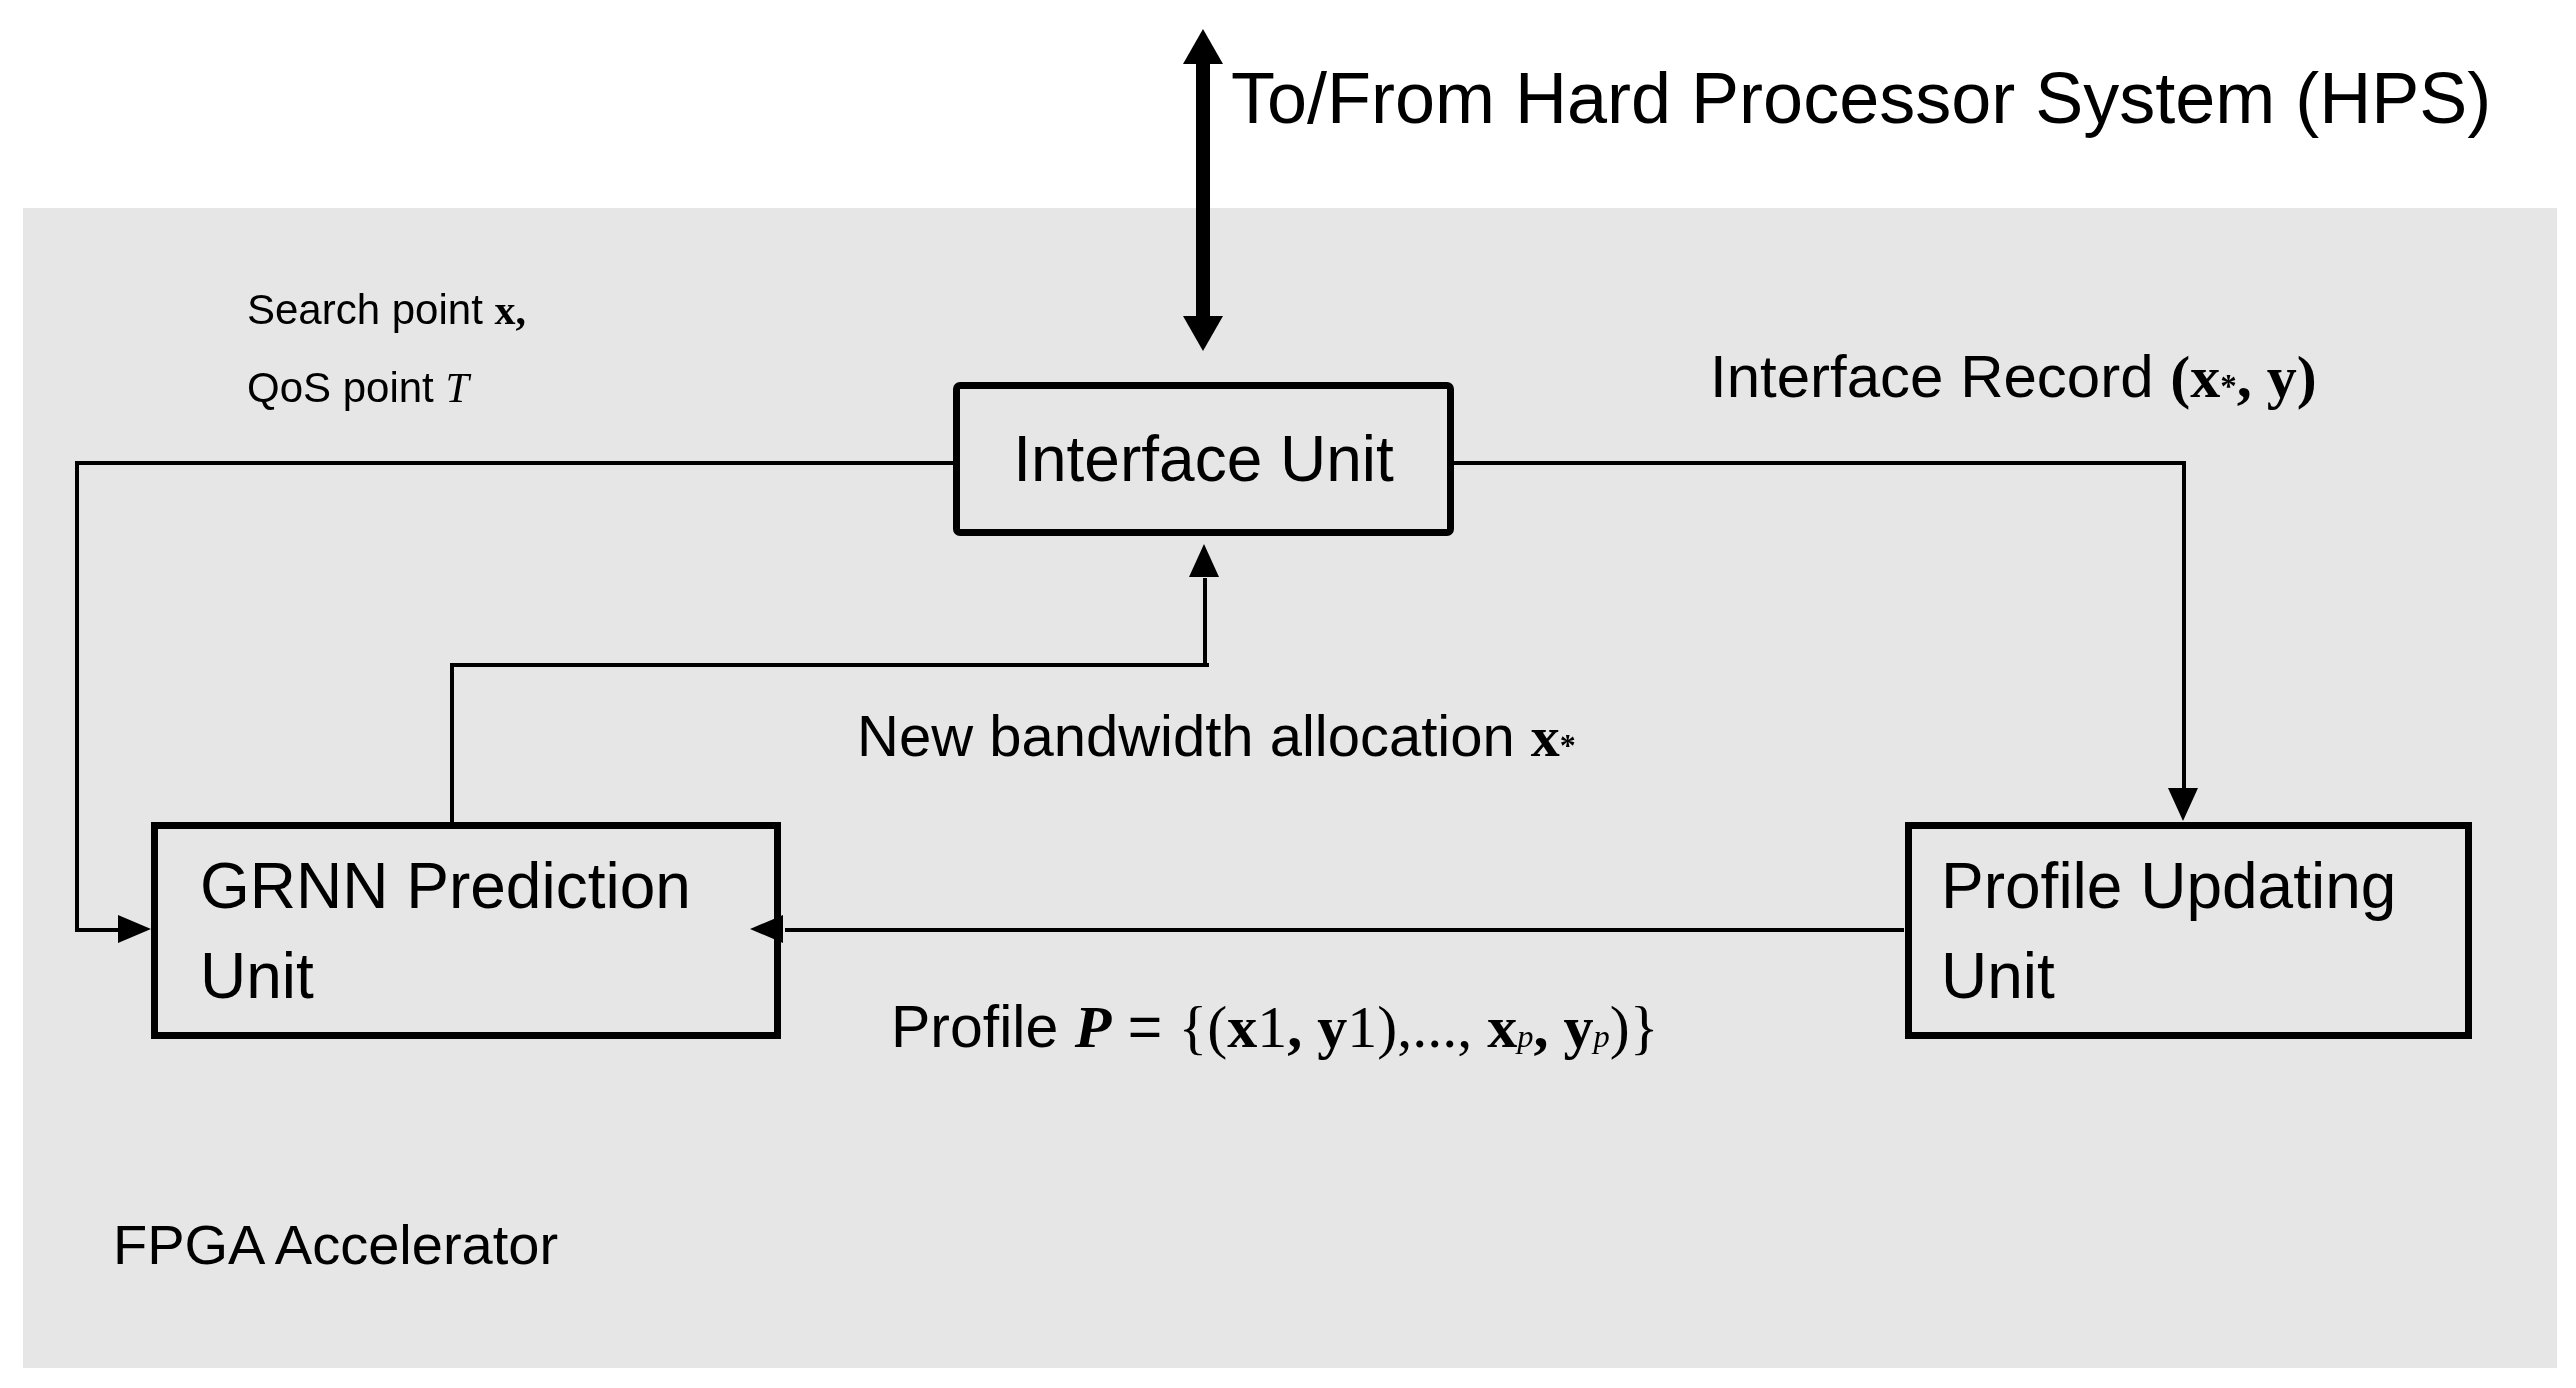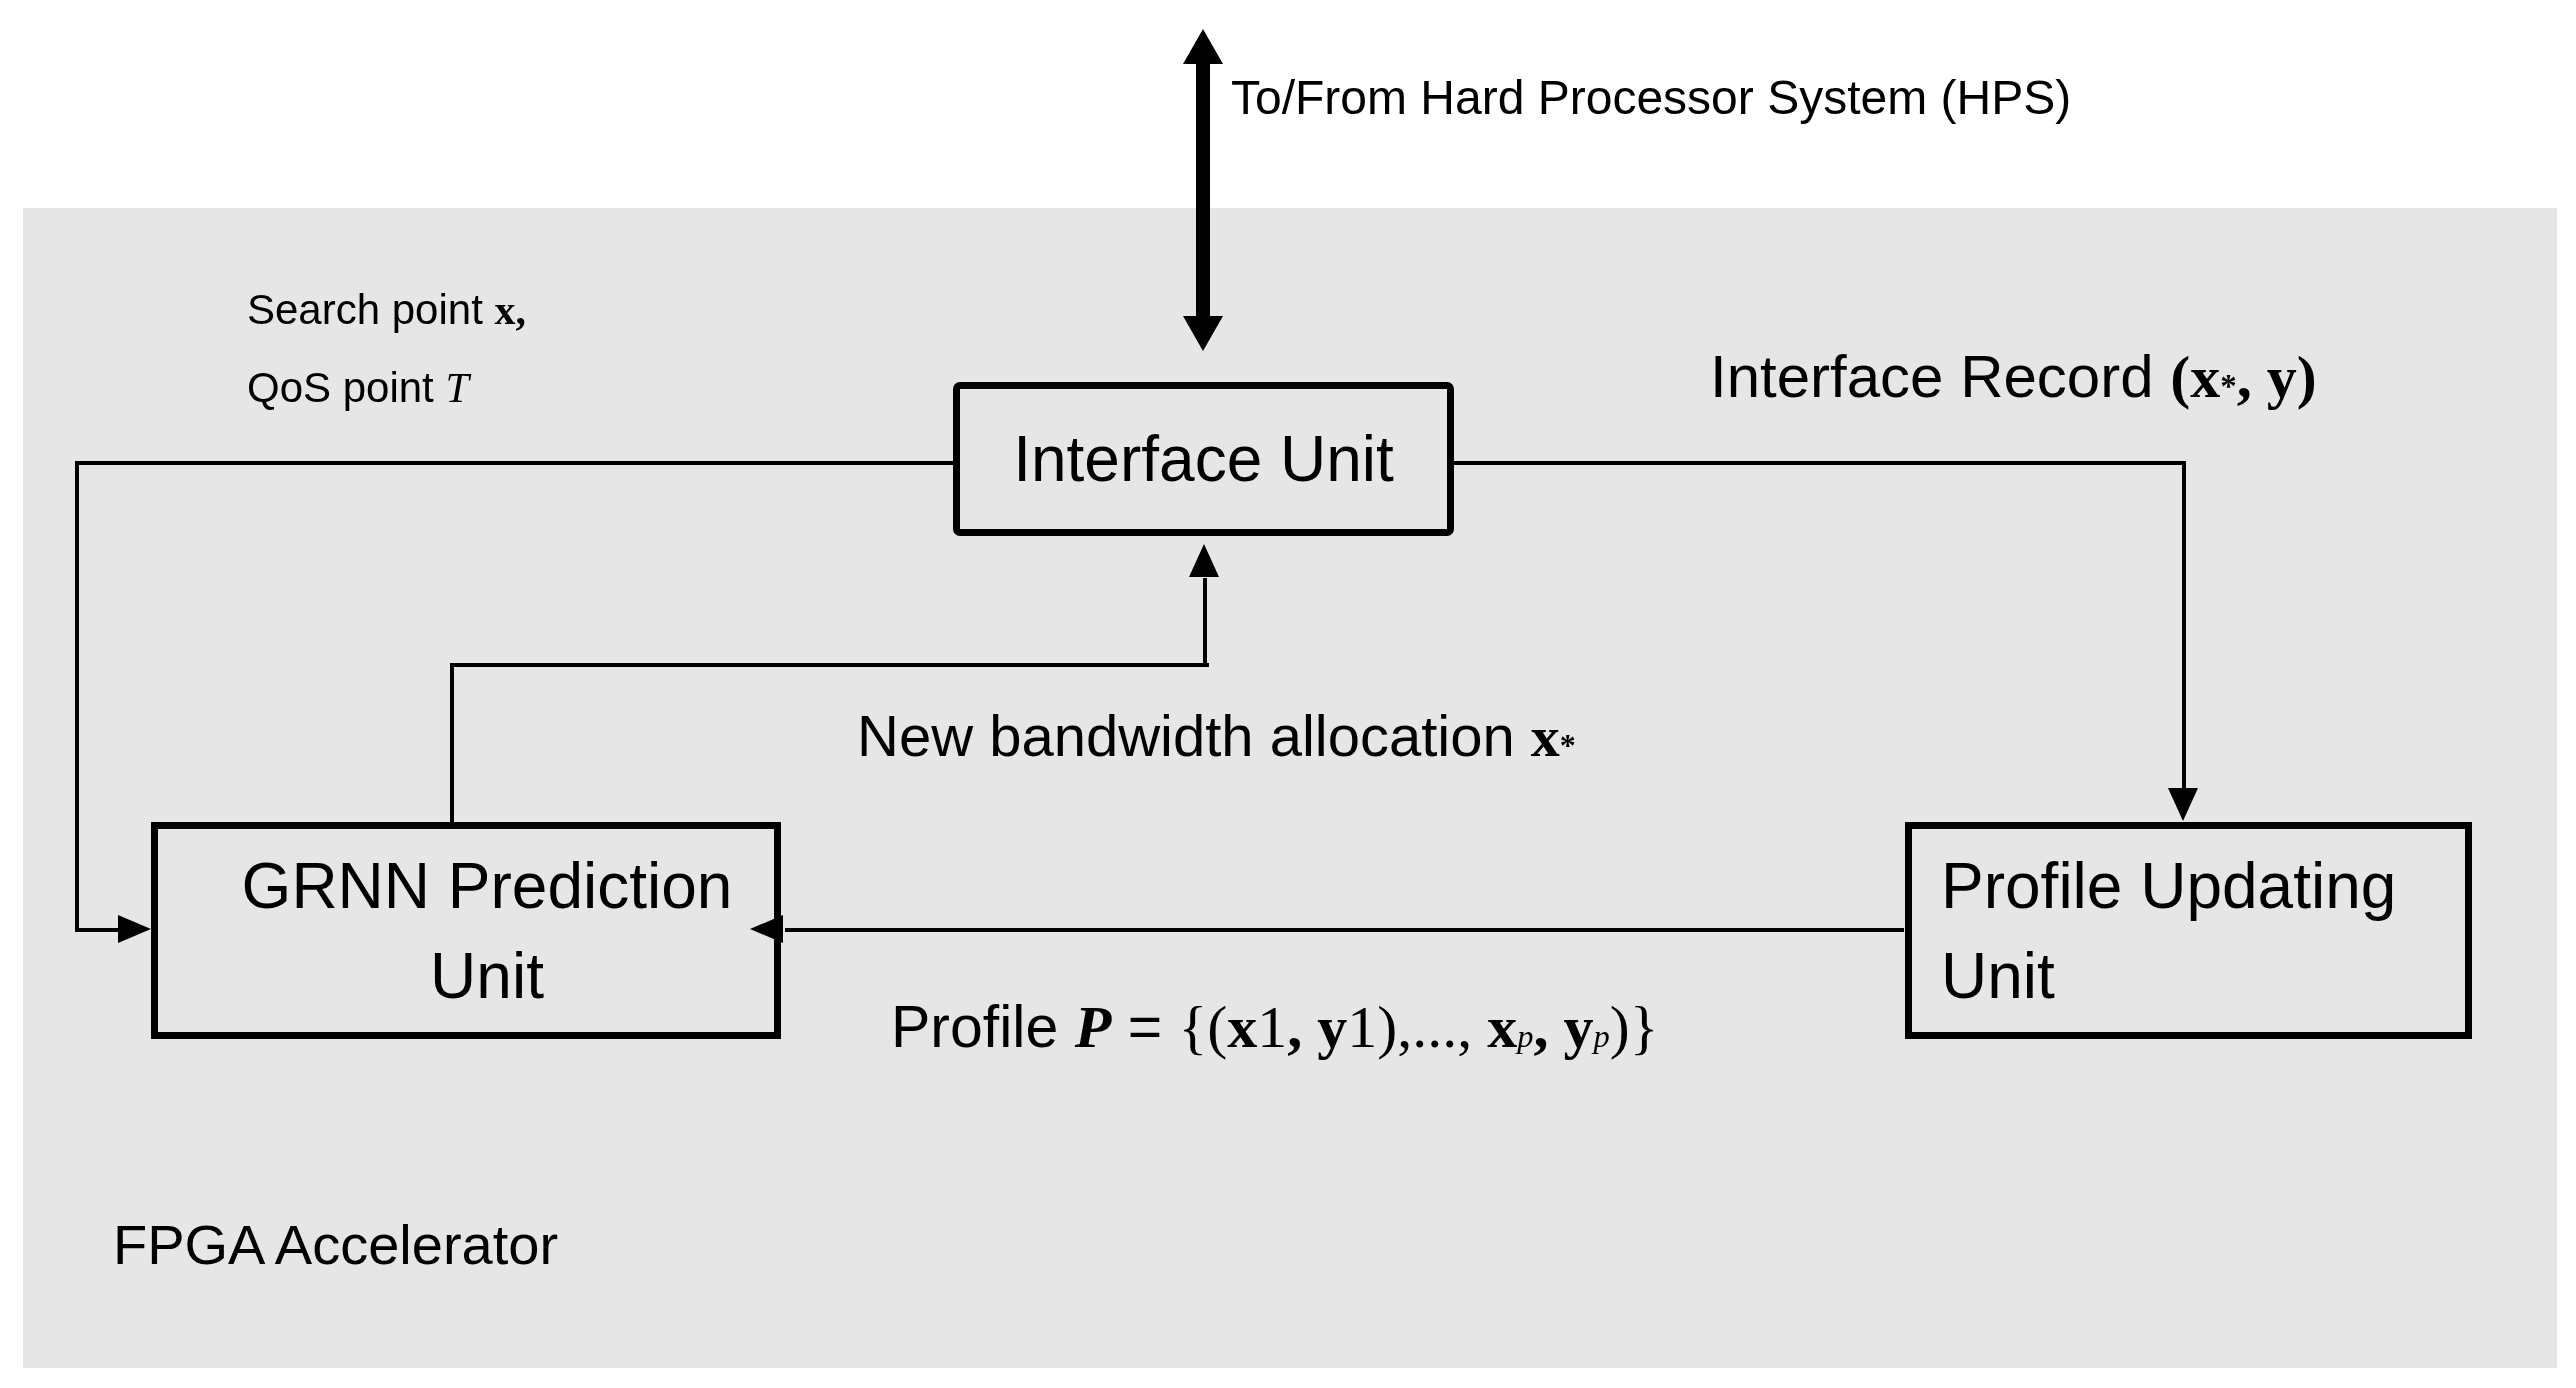--- a/index.html
+++ b/index.html
@@ -13,21 +13,21 @@
   .line{position:absolute;background:#000;}
   .tri{position:absolute;width:0;height:0;}
   .lbl{position:absolute;white-space:nowrap;color:#000;}
   .m{font-family:"Liberation Serif",serif;font-weight:bold;}
   .mi{font-family:"Liberation Serif",serif;font-style:italic;font-weight:normal;}
   .mbi{font-family:"Liberation Serif",serif;font-style:italic;font-weight:bold;}
   .mr{font-family:"Liberation Serif",serif;font-weight:normal;}
   .lbl sup{font-size:55%;vertical-align:45%;line-height:0;}
   .lbl sub{font-size:55%;vertical-align:-22%;line-height:0;}
   
-  .hps-label{left:1231px;top:59px;font-size:48px;line-height:78px;}
+  .hps-label{left:1231px;top:59px;font-size:72px;line-height:78px;}
   .search-label{left:247px;top:271px;font-size:42px;line-height:78px;}
   .response-label{left:1710px;top:343px;font-size:60px;line-height:68px;}
   .newbw-label{left:857px;top:701px;font-size:58px;line-height:70px;}
   .formula-label{left:891px;top:993px;font-size:59px;line-height:68px;}
   .formula-label .mr,.formula-label .m,.formula-label .mbi{font-size:60px;}
   .fpga-label{left:113px;top:1200px;font-size:56px;line-height:90px;}
 </style>
 </head>
 <body>
 
@@ -40,21 +40,21 @@
   </div>
 
   <div class="line" style="left:1196px;top:60px;width:13.7px;height:260px;"></div>
   <div class="tri" style="left:1183px;top:29px;border-left:20.5px solid transparent;border-right:20.5px solid transparent;border-bottom:35px solid #000;"></div>
   <div class="tri" style="left:1183px;top:316px;border-left:20.5px solid transparent;border-right:20.5px solid transparent;border-top:35px solid #000;"></div>
 
   <div class="box center" style="left:953px;top:382px;width:501px;height:154px;">
     <span>Interface Unit</span>
   </div>
 
-  <div class="box twoline" style="left:151px;top:822px;width:630px;height:217px;padding-left:42px;align-items:center;">
+  <div class="box twoline" style="left:151px;top:822px;width:630px;height:217px;padding-left:42px;">
     <span>GRNN Prediction</span>
     <span>Unit</span>
   </div>
 
   <div class="box twoline" style="left:1905px;top:822px;width:567px;height:217px;padding-left:29px;">
     <span>Profile Updating</span>
     <span>Unit</span>
   </div>
 
   <div class="line" style="left:77px;top:461px;width:876px;height:3.9px;"></div>

